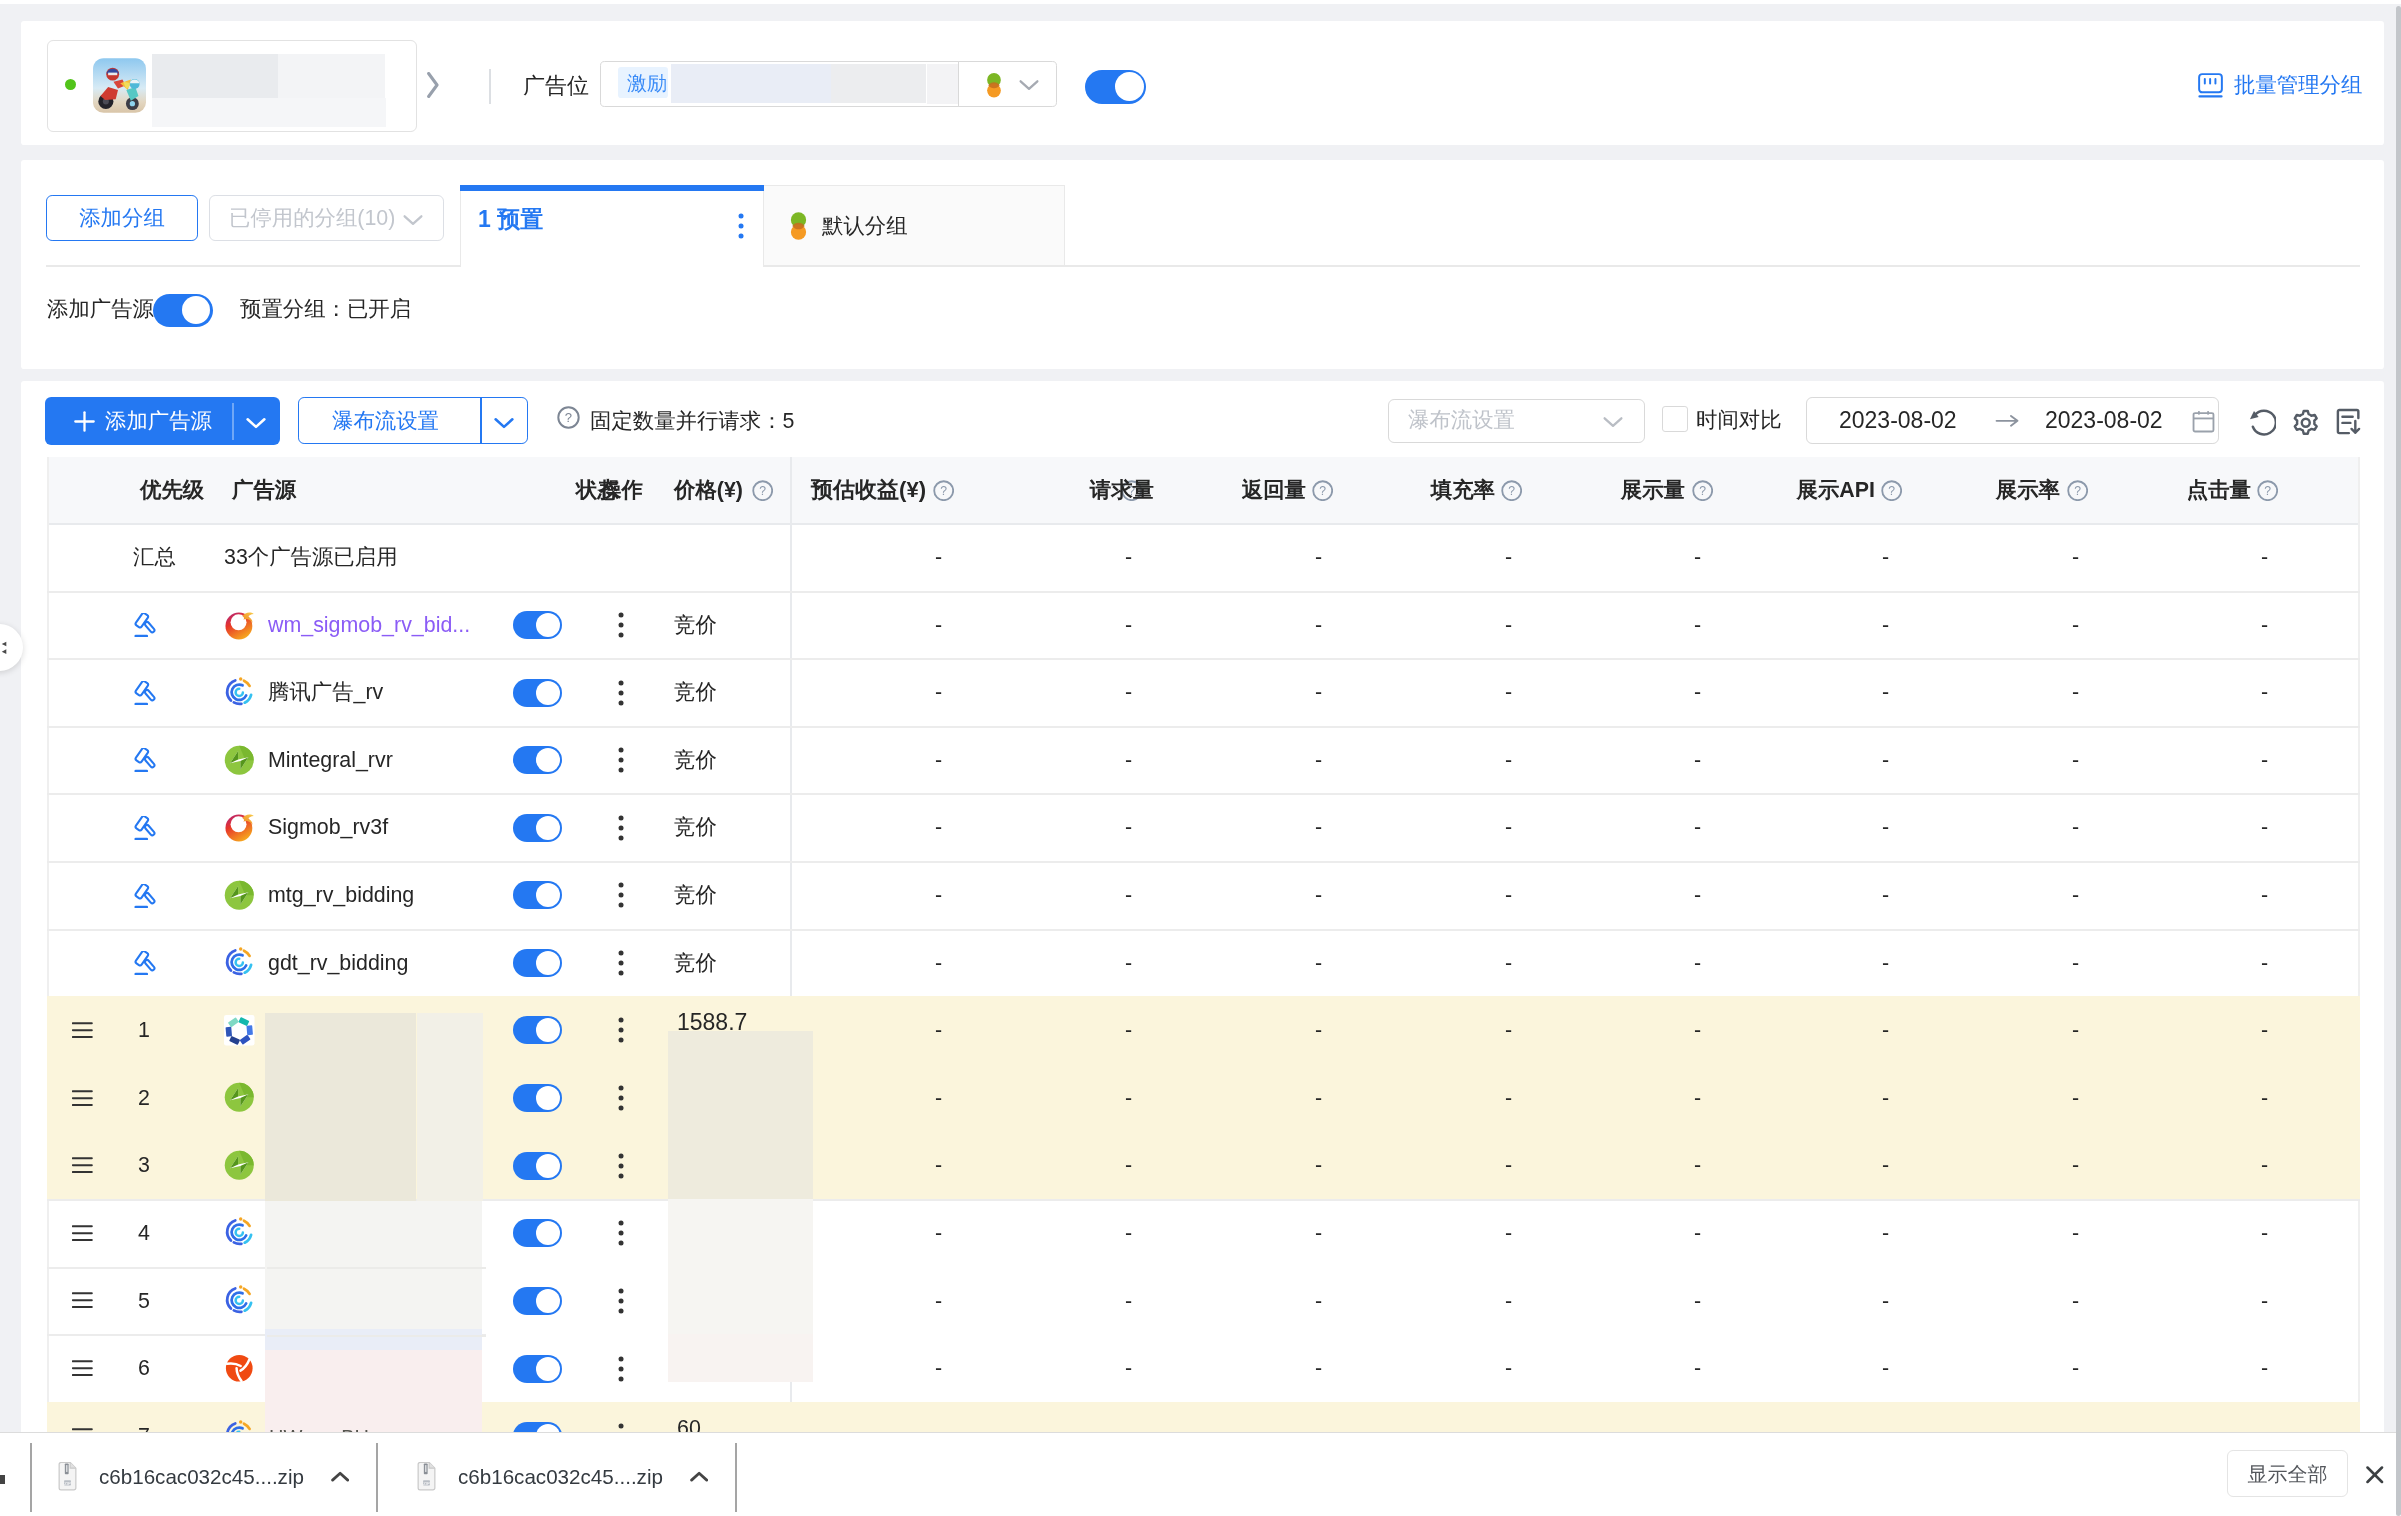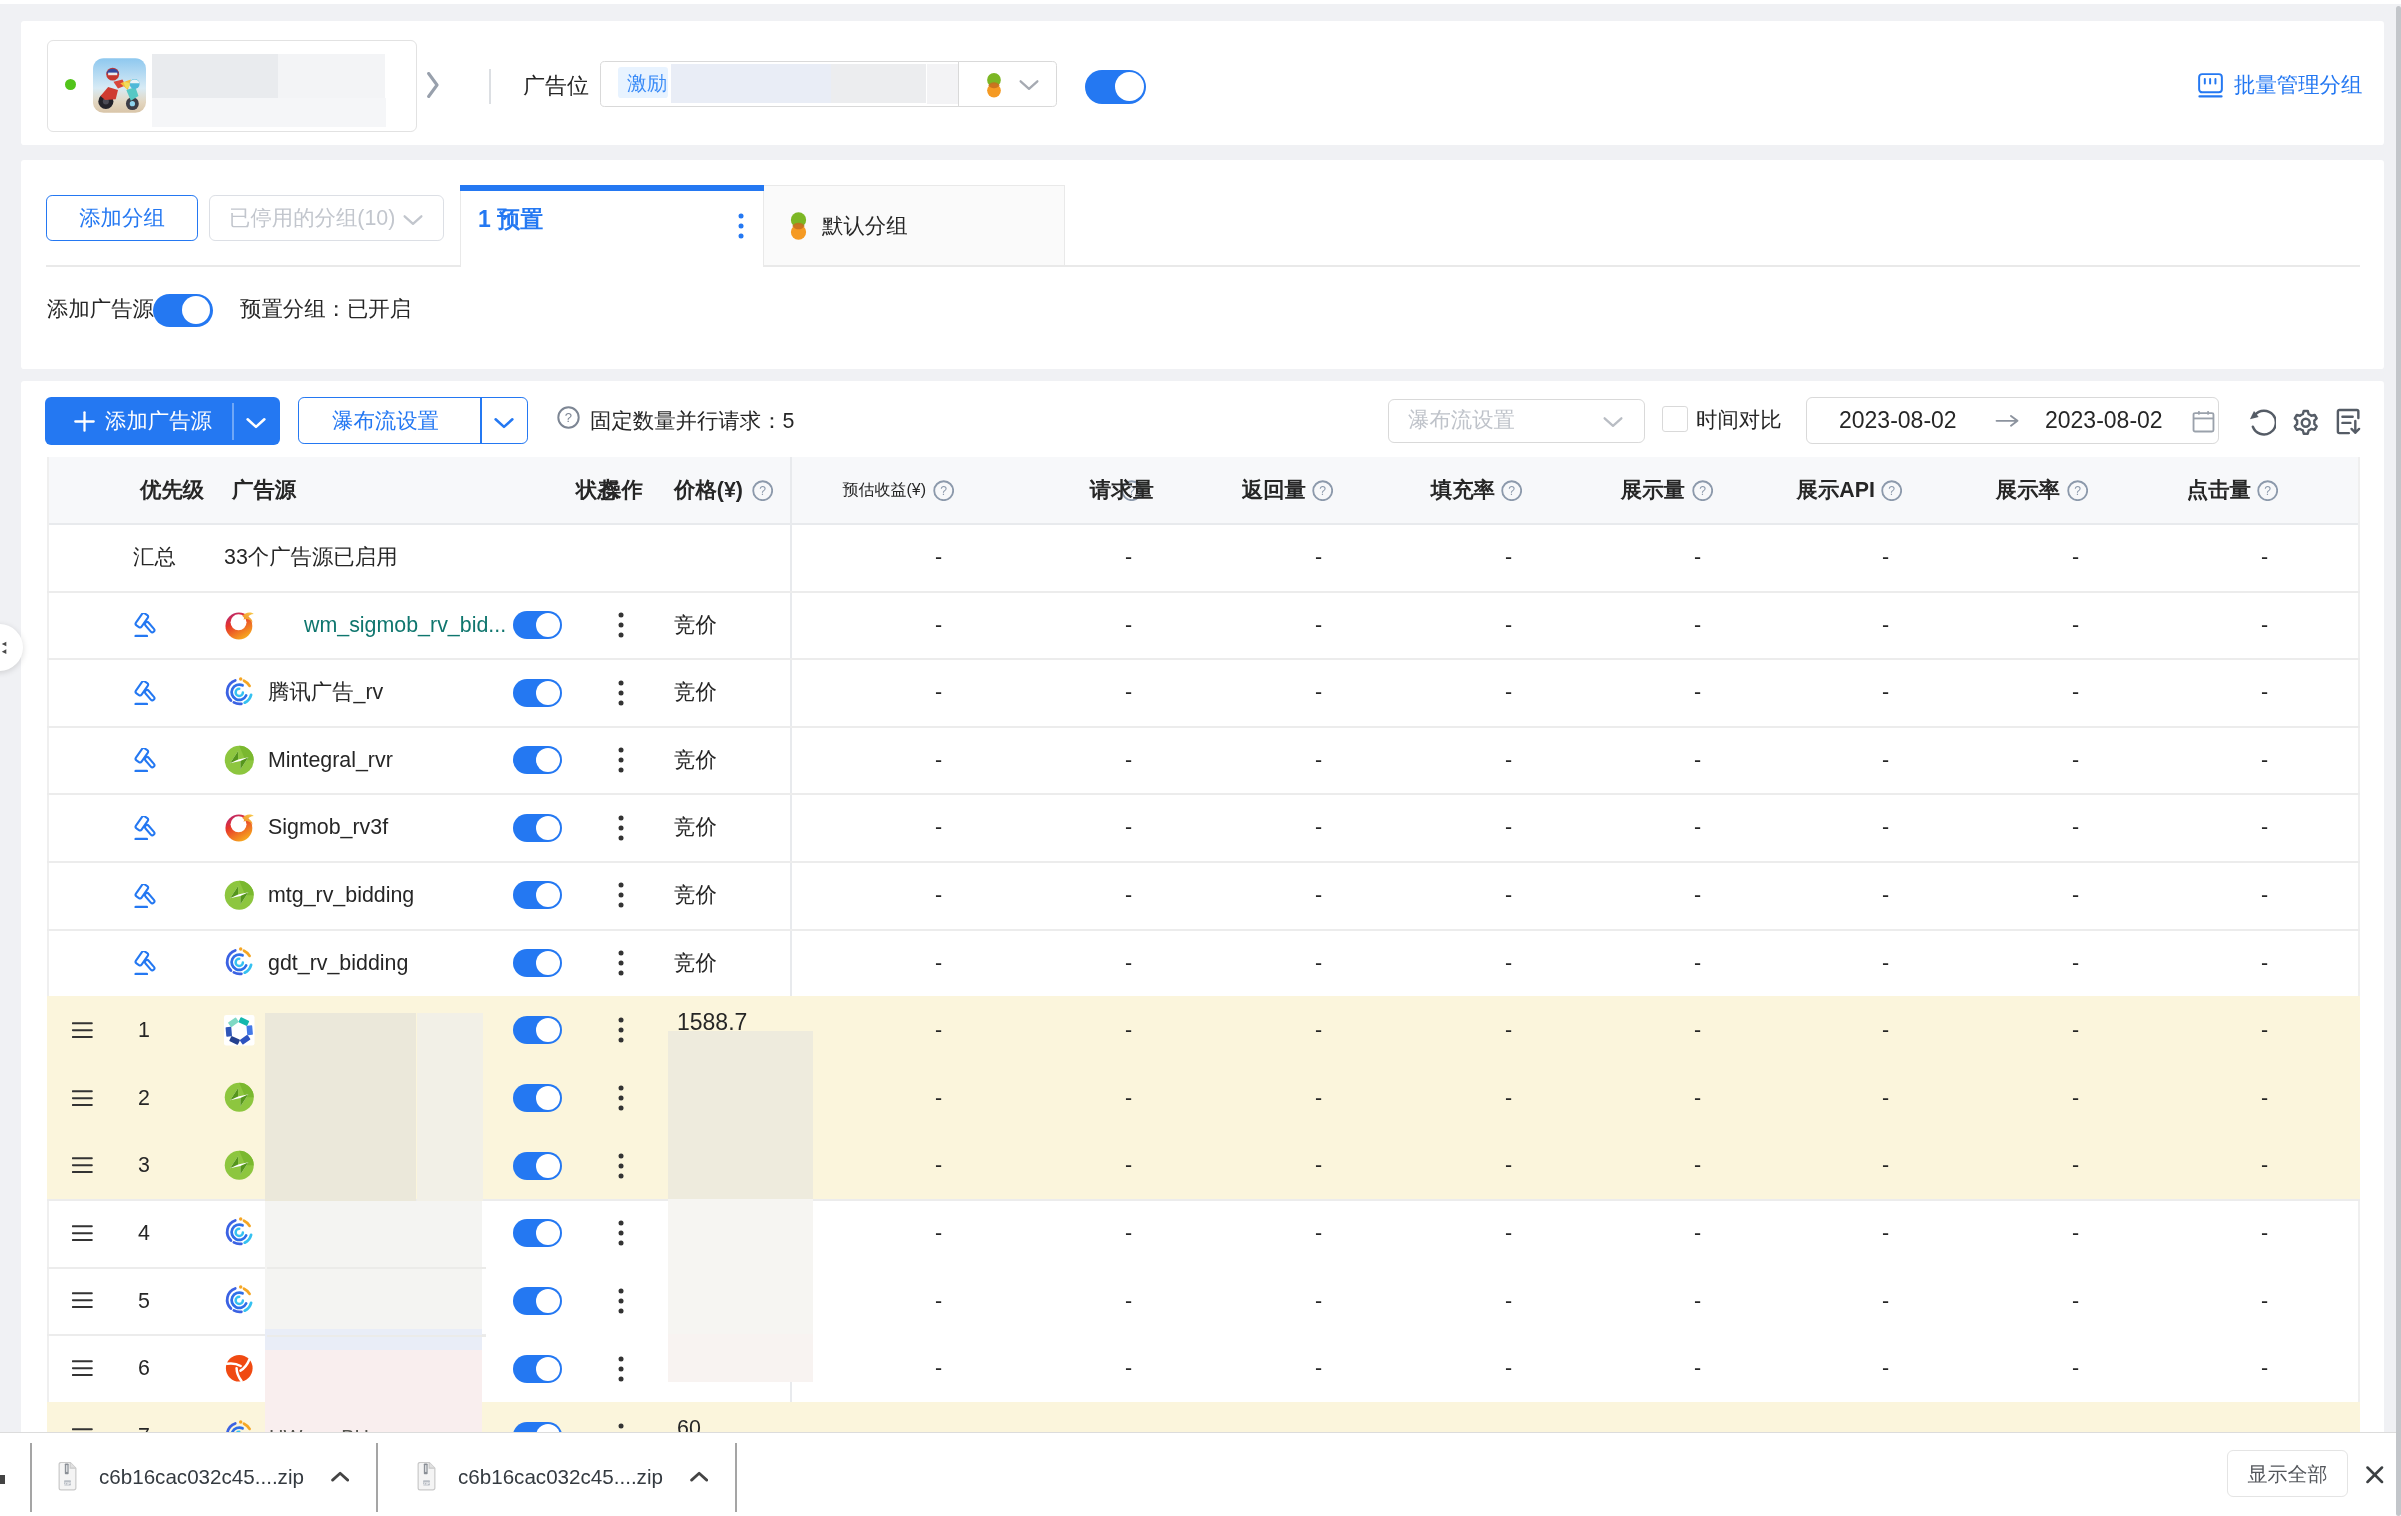--- a/index.html
+++ b/index.html
@@ -173,21 +173,21 @@
 <div style="position:absolute;left:600px;top:474px;font-size:21.4px;line-height:32px;color:#262626;white-space:nowrap;font-weight:700;">操作</div>
 <div style="position:absolute;left:674px;top:474px;font-size:21.4px;line-height:32px;color:#262626;white-space:nowrap;font-weight:700;">价格(¥)</div>
 <svg style="position:absolute;left:752px;top:480px" width="21.4" height="21.4" viewBox="0 0 28 28" fill="none">
     <circle cx="14" cy="14" r="12.4" stroke="#8c99ab" stroke-width="2.4" fill="none"></circle>
     <text x="14" y="19.5" text-anchor="middle" font-size="16" font-family="Liberation Sans" fill="#8c99ab">?</text>
   </svg>
 <svg style="position:absolute;left:933px;top:480px" width="21.4" height="21.4" viewBox="0 0 28 28" fill="none">
     <circle cx="14" cy="14" r="12.4" stroke="#8c99ab" stroke-width="2.4" fill="none"></circle>
     <text x="14" y="19.5" text-anchor="middle" font-size="16" font-family="Liberation Sans" fill="#8c99ab">?</text>
   </svg>
-<div style="position:absolute;right:1475px;top:474px;font-size:16px;line-height:32px;color:#262626;white-space:nowrap;font-weight:400;">预估收益(¥)</div>
+<div style="position:absolute;right:1475px;top:474px;font-size:22px;line-height:32px;color:#262626;white-space:nowrap;font-weight:700;">预估收益(¥)</div>
 <svg style="position:absolute;left:1121px;top:480px" width="21.4" height="21.4" viewBox="0 0 28 28" fill="none">
     <circle cx="14" cy="14" r="12.4" stroke="#8c99ab" stroke-width="2.4" fill="none"></circle>
     <text x="14" y="19.5" text-anchor="middle" font-size="16" font-family="Liberation Sans" fill="#8c99ab">?</text>
   </svg>
 <div style="position:absolute;right:1247px;top:474px;font-size:21.4px;line-height:32px;color:#262626;white-space:nowrap;font-weight:700;">请求量</div>
 <svg style="position:absolute;left:1312px;top:480px" width="21.4" height="21.4" viewBox="0 0 28 28" fill="none">
     <circle cx="14" cy="14" r="12.4" stroke="#8c99ab" stroke-width="2.4" fill="none"></circle>
     <text x="14" y="19.5" text-anchor="middle" font-size="16" font-family="Liberation Sans" fill="#8c99ab">?</text>
   </svg>
 <div style="position:absolute;right:1095px;top:474px;font-size:21.4px;line-height:32px;color:#262626;white-space:nowrap;font-weight:700;">返回量</div>
@@ -252,21 +252,21 @@
       </linearGradient>
     <linearGradient id="sf294799" x1="0" y1="1" x2="1" y2="0">
         <stop offset="0" stop-color="#f08222"></stop>
         <stop offset="1" stop-color="#f8ce4a"></stop>
       </linearGradient>
     </defs>
     <circle cx="19.5" cy="22" r="18.5" fill="url(#sg294799)"></circle>
     <circle cx="19" cy="17" r="11" fill="#fff"></circle>
     <path d="M24.5 8.5 C28 3 35.5 2 40 5.5 C36 5.8 33.5 7.2 32.2 9.8 C35.8 10.8 38 13.5 38.3 17.5 C35 12.5 29.5 11.2 25.5 13.2 C27.3 11.8 27 9.8 24.5 8.5 Z" fill="url(#sf294799)"></path>
   </svg>
-<div style="position:absolute;left:268px;top:609px;font-size:21.4px;line-height:32px;color:#0f766e;white-space:nowrap;margin-left:36px;">wm_sigmob_rv_bid...</div>
+<div style="position:absolute;left:268px;top:609px;font-size:21.4px;line-height:32px;color:#8b5cf6;white-space:nowrap;">wm_sigmob_rv_bid...</div>
 <div style="position:absolute;left:674px;top:609px;font-size:21.4px;line-height:32px;color:#262626;white-space:nowrap;">竞价</div>
 <div style="position:absolute;left:513px;top:611px;width:49px;height:28px;background:#2478f2;border-radius:28px;"></div>
 <div style="position:absolute;left:536px;top:613px;width:24px;height:24px;background:#fff;border-radius:50%;"></div>
 <svg style="position:absolute;left:618px;top:612px" width="6.1" height="26" viewBox="0 0 8 34" fill="none">
     <g fill="#333">
       <circle cx="4" cy="4" r="3.3"></circle>
       <circle cx="4" cy="17" r="3.3"></circle>
       <circle cx="4" cy="30" r="3.3"></circle>
     </g>
   </svg>

